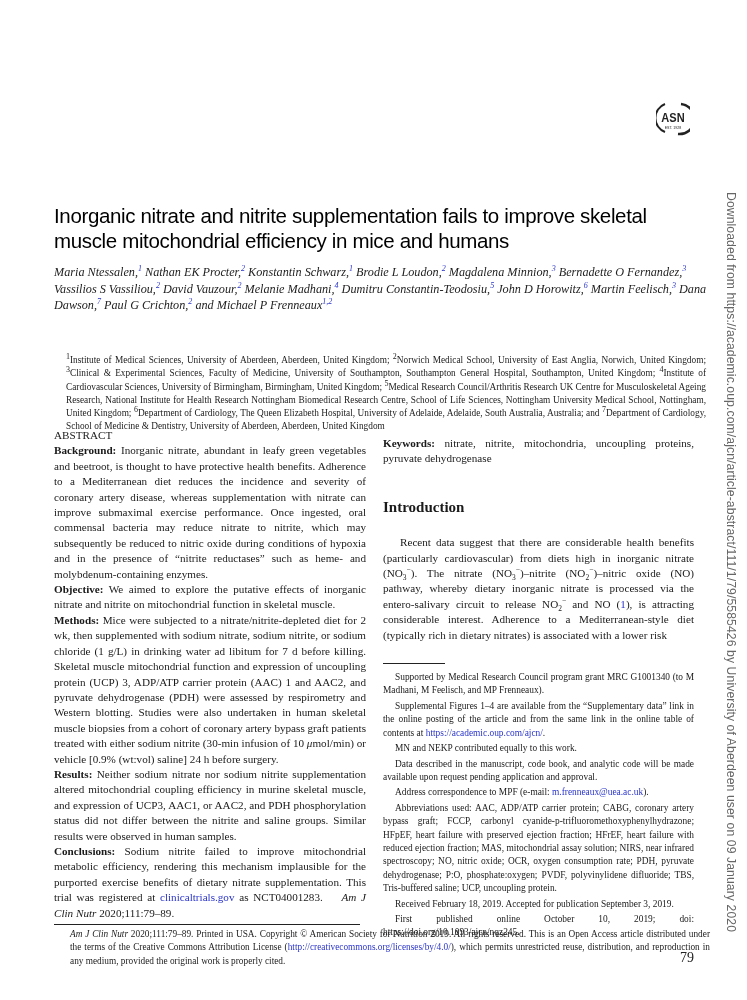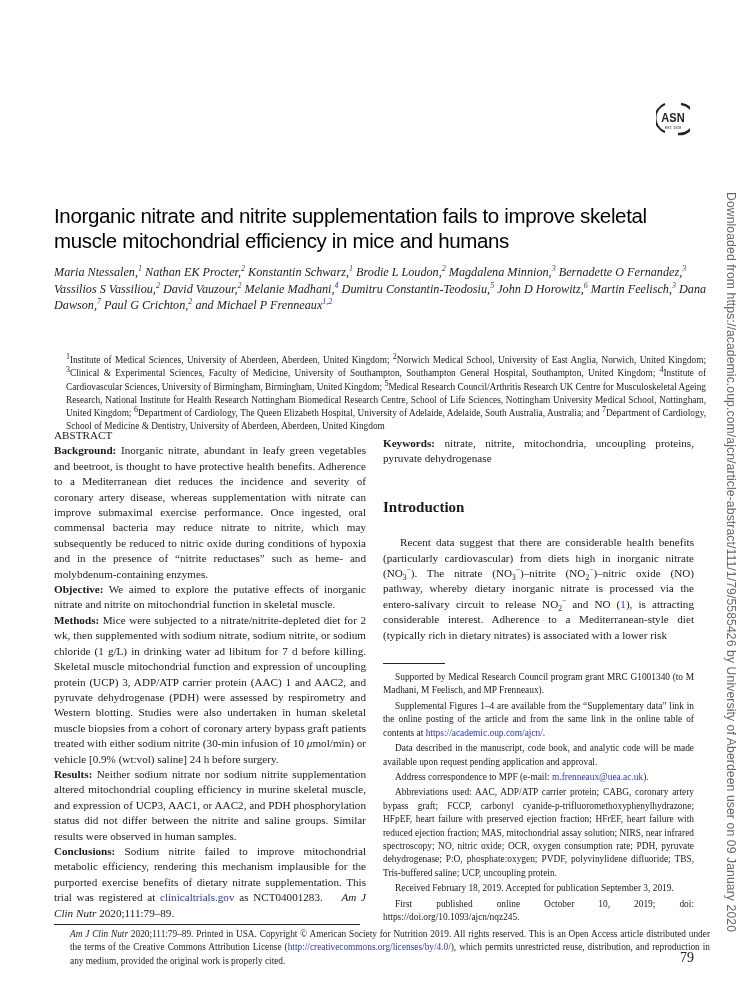--- a/index.html
+++ b/index.html
@@ -67,20 +67,21 @@
 
 <div id="right-col" class="col serif">
   <p id="keywords"><span class="lbl">Keywords:</span><span>  nitrate, nitrite, mitochondria, uncoupling proteins, pyruvate dehydrogenase</span></p>
 
   <div id="intro-head">Introduction</div>
   <p class="indent"><span>Recent data suggest that there are considerable health benefits (particularly cardiovascular) from diets high in inorganic nitrate (NO</span><sub class="s">3</sub><sup class="s">−</sup><span>). The nitrate (NO</span><sub class="s">3</sub><sup class="s">−</sup><span>)–nitrite (NO</span><sub class="s">2</sub><sup class="s">−</sup><span>)–nitric oxide (NO) pathway, whereby dietary inorganic nitrate is processed via the entero-salivary circuit to release NO</span><sub class="s">2</sub><sup class="s">−</sup><span> and NO (</span><a class="link">1</a><span>), is attracting considerable interest. Adherence to a Mediterranean-style diet (typically rich in dietary nitrates) is associated with a lower risk</span></p>
 
   <div id="fn-rule"></div>
   <p class="fn">Supported by Medical Research Council program grant MRC G1001340 (to M Madhani, M Feelisch, and MP Frenneaux).</p>
   <p class="fn"><span>Supplemental Figures 1–4 are available from the “Supplementary data” link in the online posting of the article and from the same link in the online table of contents at </span><a class="link">https://academic.oup.com/ajcn/</a><span>.</span></p>
+  <p class="fn">MN and NEKP contributed equally to this work.</p>
   <p class="fn">Data described in the manuscript, code book, and analytic code will be made available upon request pending application and approval.</p>
   <p class="fn"><span>Address correspondence to MPF (e-mail: </span><a class="link">m.frenneaux@uea.ac.uk</a><span>).</span></p>
   <p class="fn">Abbreviations used: AAC, ADP/ATP carrier protein; CABG, coronary artery bypass graft; FCCP, carbonyl cyanide-p-trifluoromethoxyphenylhydrazone; HFpEF, heart failure with preserved ejection fraction; HFrEF, heart failure with reduced ejection fraction; MAS, mitochondrial assay solution; NIRS, near infrared spectroscopy; NO, nitric oxide; OCR, oxygen consumption rate; PDH, pyruvate dehydrogenase; P:O, phosphate:oxygen; PVDF, polyvinylidene difluoride; TBS, Tris-buffered saline; UCP, uncoupling protein.</p>
   <p class="fn">Received February 18, 2019. Accepted for publication September 3, 2019.</p>
   <p class="fn">First published online October 10, 2019; doi: https://doi.org/10.1093/ajcn/nqz245.</p>
 </div>
 
 <div id="foot-rule"></div>
 <div id="footer" class="serif"><span class="it">Am J Clin Nutr</span><span> 2020;111:79–89. Printed in USA. Copyright © American Society for Nutrition 2019. All rights reserved. This is an Open Access article distributed under the terms of the Creative Commons Attribution License (</span><a class="link">http://creativecommons.org/licenses/by/4.0/</a><span>), which permits unrestricted reuse, distribution, and reproduction in any medium, provided the original work is properly cited.</span></div>
 <div id="page-num" class="serif">79</div>

